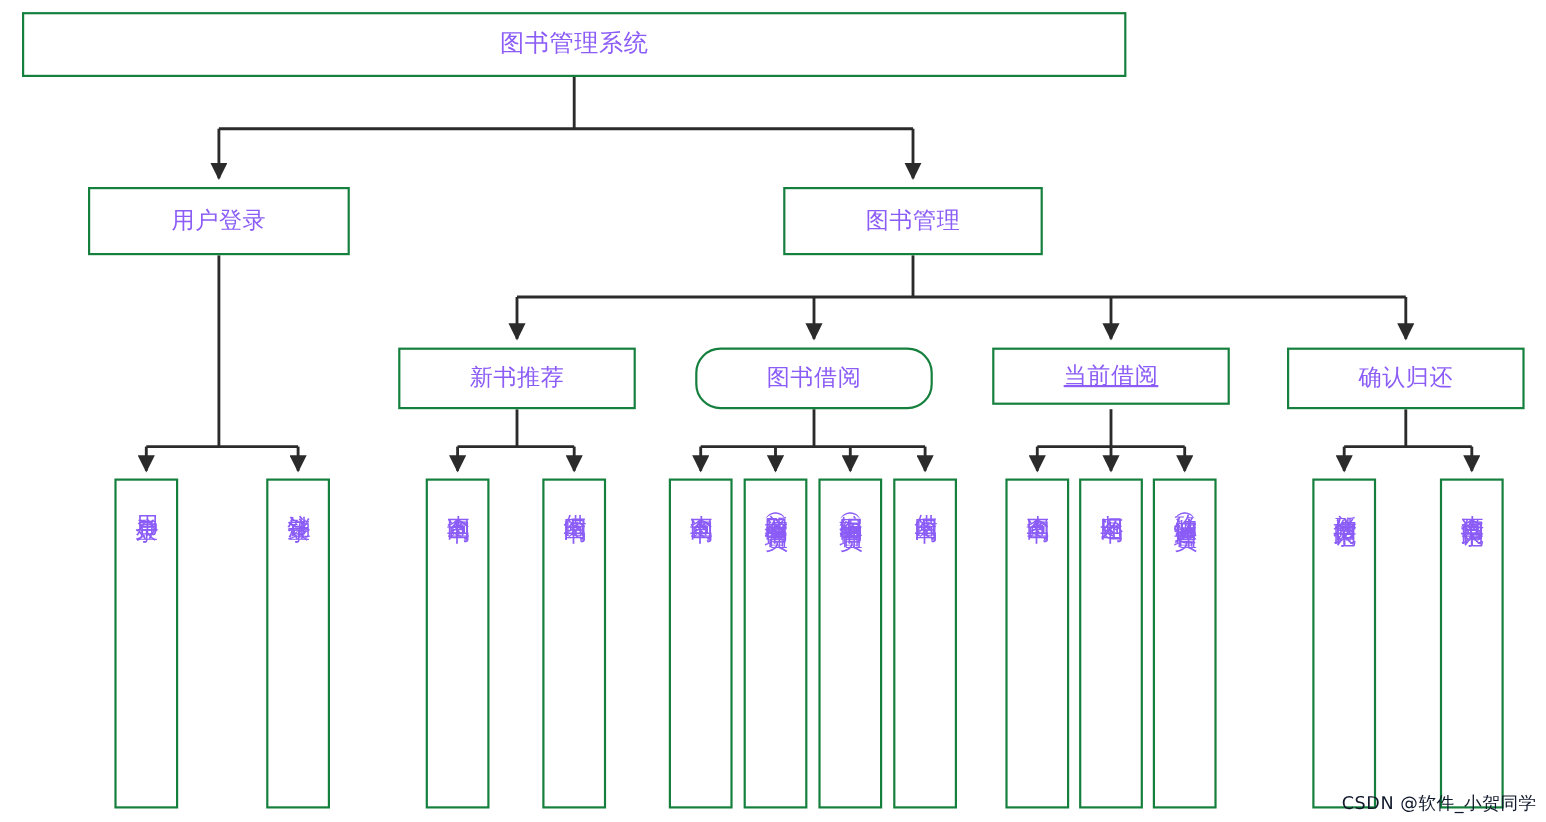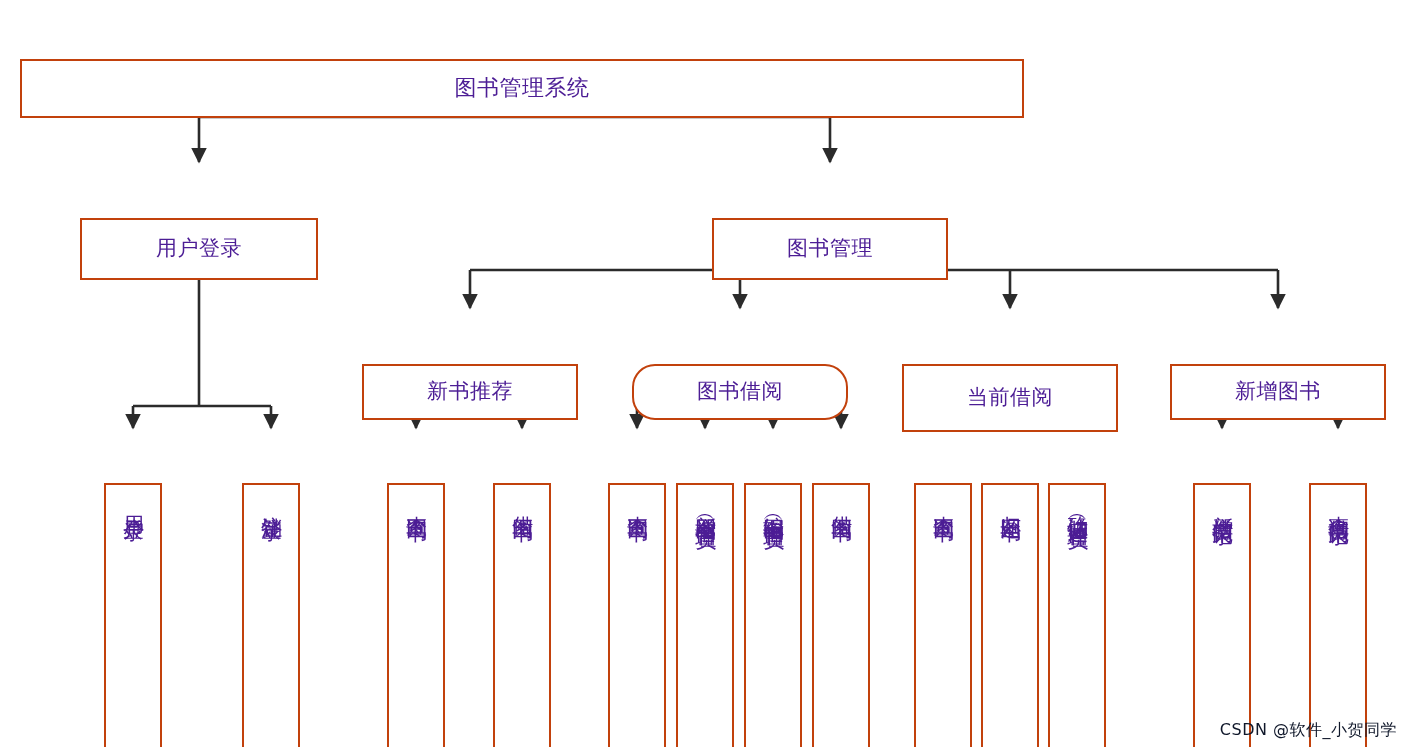--- a/index.html
+++ b/index.html
@@ -23,27 +23,26 @@
     left: 0;
     top: 0;
     width: 1405px;
     height: 747px;
     pointer-events: none;
   }
   .node {
     position: absolute;
     box-sizing: border-box;
     background: #ffffff;
-    border: 2px solid #c2410c;
+    border: 2px solid #15803d;
     display: flex;
     align-items: center;
     justify-content: center;
-    color: #4c1d95;
+    color: #8b5cf6;
     z-index: 2;
-    margin-top: 48px;
   }
   .node .label {
     display: block;
     text-align: center;
     line-height: 1.04;
     letter-spacing: 0.5px;
   }
   
   .node.horiz .label {
     writing-mode: horizontal-tb;
@@ -146,26 +145,26 @@
   </div>
 
   <div class="node horiz" style="left:712px; top:170px; width:236px; height:62px;">
     <span class="label">图书管理</span>
   </div>
 
   <div class="node horiz" style="left:632px; top:316px; width:216px; height:56px;border-radius:23px;">
     <span class="label">图书借阅</span>
   </div>
 
-  <div class="node horiz" style="left:902px; top:316px; width:216px; height:68px;">
+  <div class="node horiz" style="left:902px; top:316px; width:216px; height:52px;text-decoration:underline;">
     <span class="label">当前借阅</span>
   </div>
 
   <div class="node horiz" style="left:1170px; top:316px; width:216px; height:56px;">
-    <span class="label">新增图书</span>
+    <span class="label">确认归还</span>
   </div>
 
   <div class="node vert" style="left:104px; top:435px; width:58px; height:300px;">
     <span class="label">用户登录</span>
   </div>
 
   <div class="node vert" style="left:242px; top:435px; width:58px; height:300px;">
     <span class="label">注销登录</span>
   </div>
 

